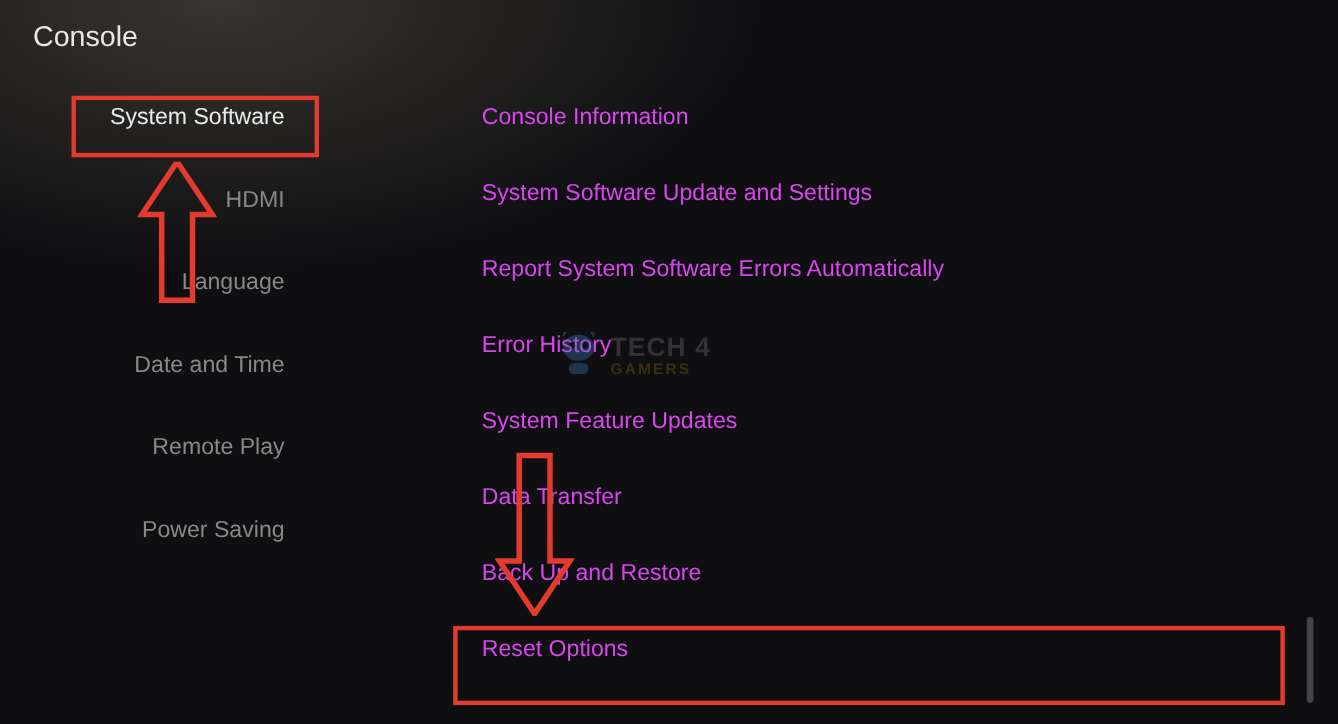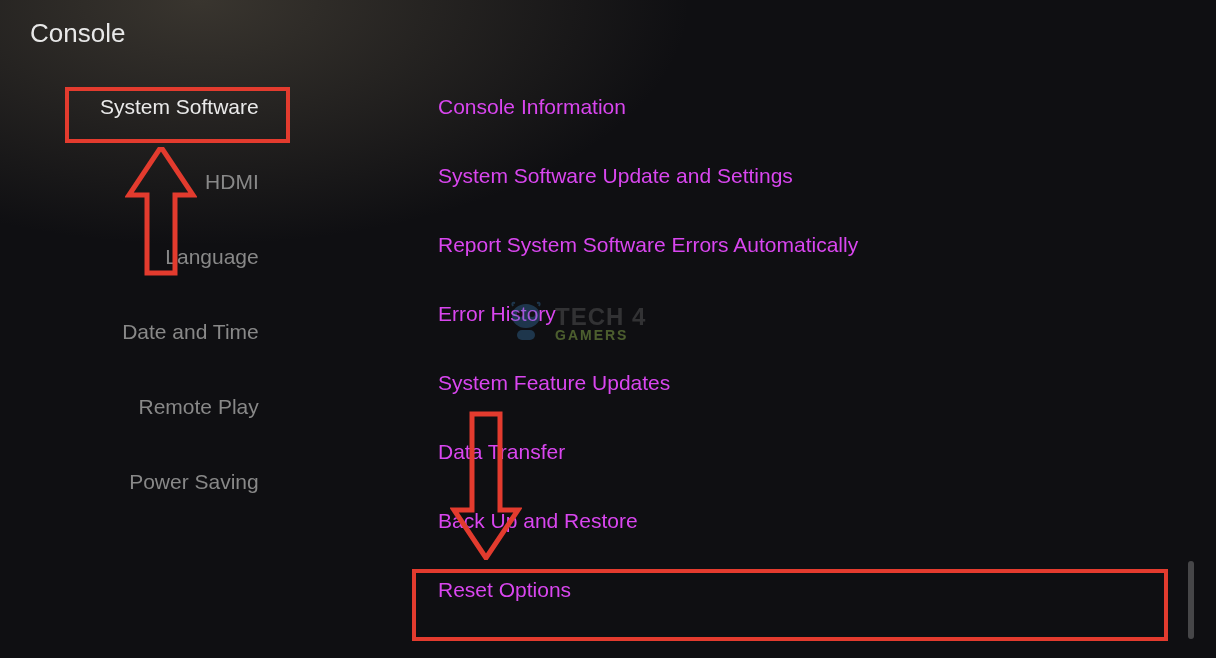--- a/index.html
+++ b/index.html
@@ -109,21 +109,21 @@
     .watermark-text-top {
       font-size: 24px;
       font-weight: 800;
       letter-spacing: 1px;
       color: #737373;
     }
     .watermark-text-bottom {
       font-size: 14px;
       font-weight: 700;
       letter-spacing: 2px;
-      color: #bef264;
+      color: #a16207;
     }
     .scroll-indicator {
       position: absolute;
       top: 561px;
       right: 22px;
       width: 6px;
       height: 78px;
       background: rgba(200, 200, 200, 0.3);
       border-radius: 3px;
     }

